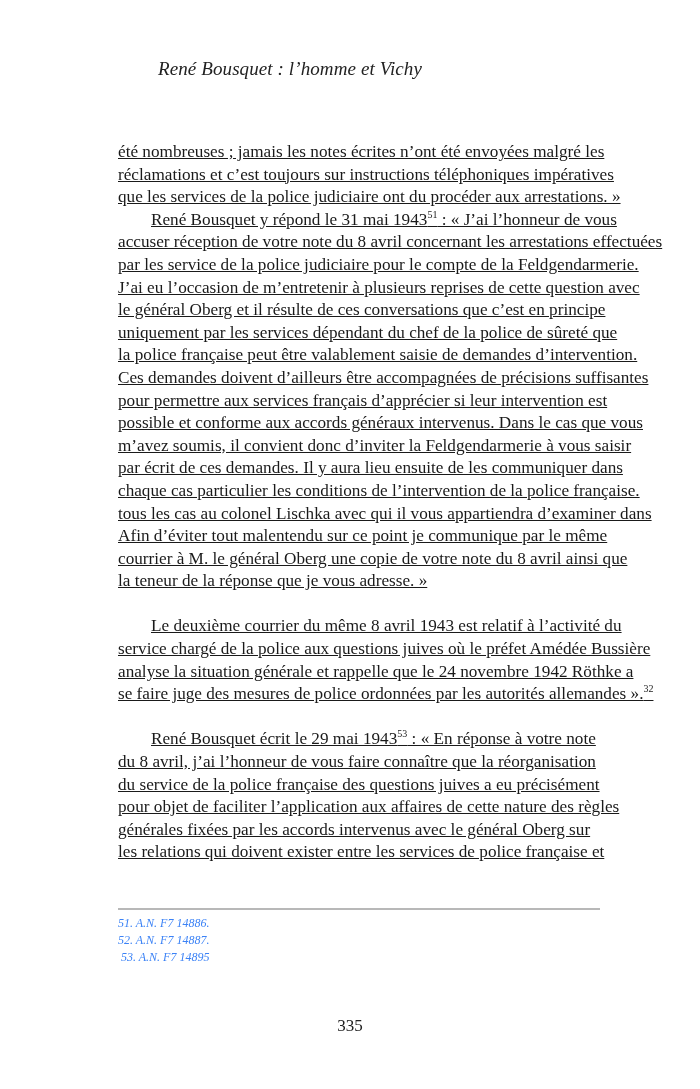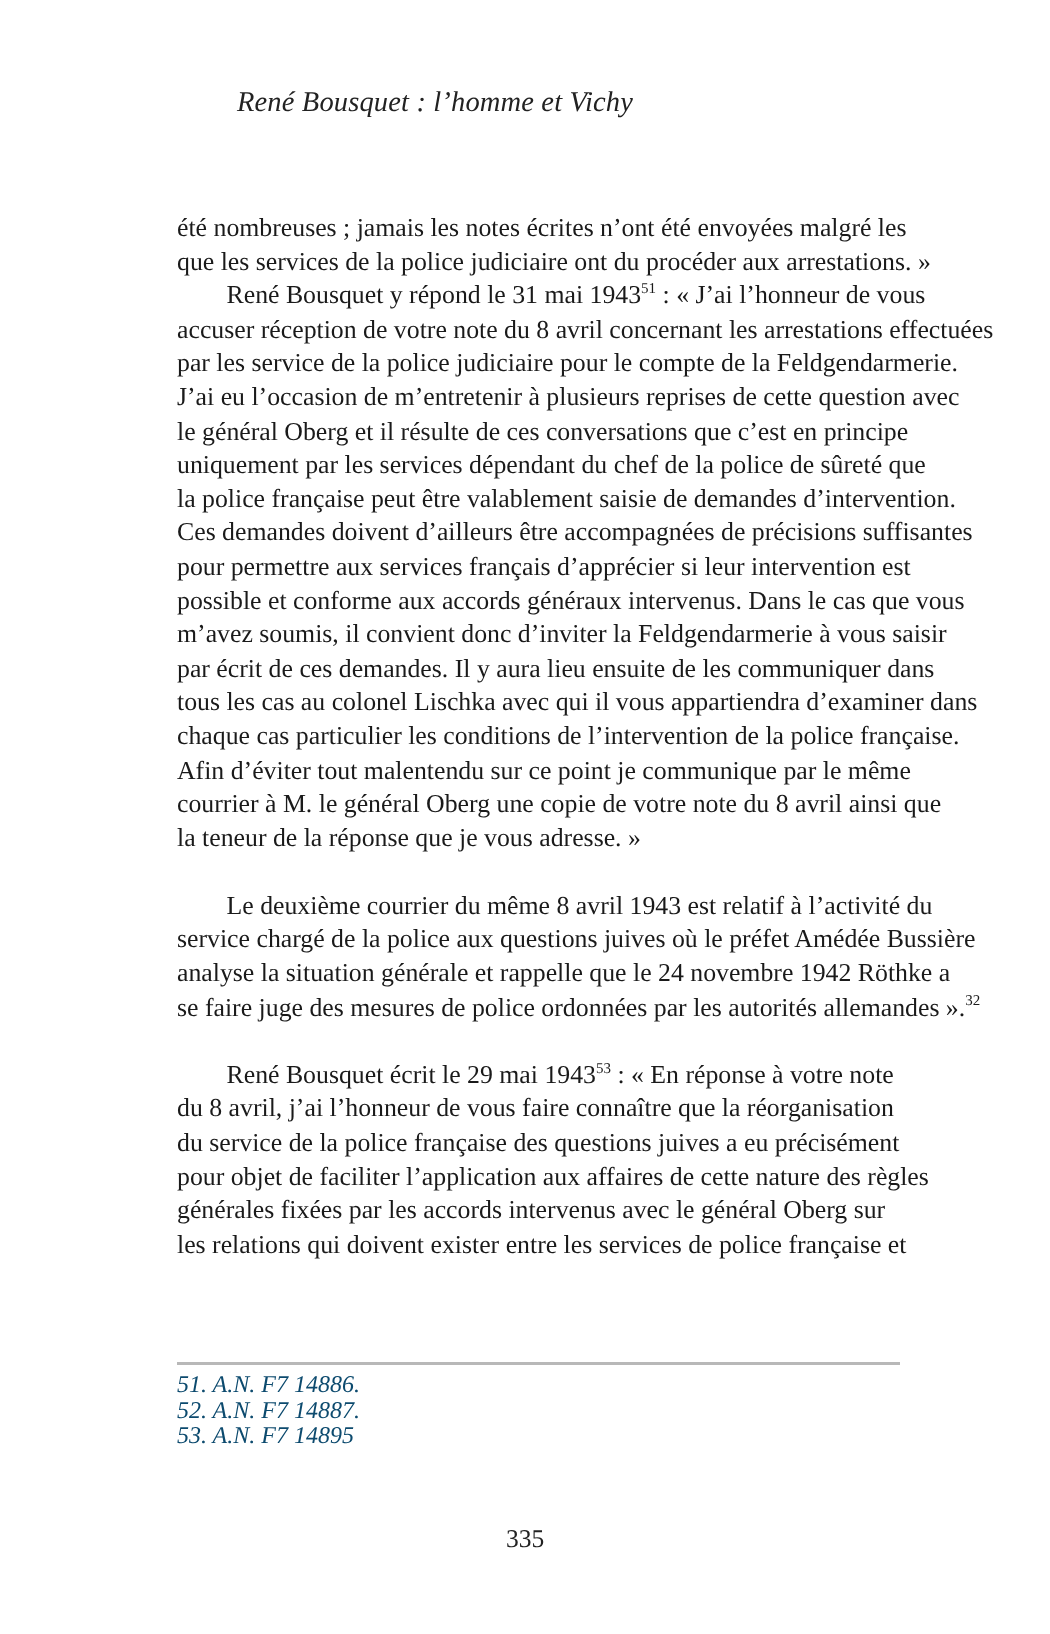--- a/index.html
+++ b/index.html
@@ -1,53 +1,54 @@
 <!DOCTYPE html>
 <html><head>
 <meta charset="utf-8">
 <style>
   html, body { margin: 0; padding: 0; background: #ffffff; }
   body { width: 700px; height: 1089px; position: relative; overflow: hidden;
          font-family: "Liberation Serif", "DejaVu Serif", serif; color: #1a1a1a; }
   .running-head { position: absolute; top: 58px; left: 0; width: 580px; text-align: center;
          font-style: italic; font-size: 19px; letter-spacing: 0.1px; color: #222; }
-  .body-text { position: absolute; left: 118px; width: 466px; top: 141px; }
+  .body-text { position: absolute; left: 118px; width: 466px; top: 141px; text-decoration: underline; }
   .line { display: block; height: 22.6px; line-height: 22.6px; font-size: 17.2px;
           white-space: nowrap; text-align: justify; text-align-last: justify; }
   .line.last { text-align-last: left; }
   .line.indent { padding-left: 33px; }
   .gap { display: block; height: 22.6px; }
   sup { font-size: 10px; line-height: 0; vertical-align: 7px; }
   .rule { position: absolute; left: 118px; width: 482px; top: 908px; height: 2px; background: #b8b8b8; }
-  .footnotes { position: absolute; left: 118px; top: 915px; font-style: italic; font-size: 16px; line-height: 17px; color: #0c4a6e; }
+  .footnotes { position: absolute; left: 118px; top: 915px; font-style: italic; font-size: 12px; line-height: 17px; color: #3b82f6; text-align: right; }
   .footnote { display: block; }
   .page-number { position: absolute; top: 1016px; left: 0; width: 700px; text-align: center; font-size: 17px; color: #222; }
 </style>
 </head>
 <body>
 
 <div class="running-head">René Bousquet : l’homme et Vichy</div>
 
 <div class="body-text">
   <span class="line">été nombreuses ; jamais les notes écrites n’ont été envoyées malgré les</span>
+  <span class="line">réclamations et c’est toujours sur instructions téléphoniques impératives</span>
   <span class="line last">que les services de la police judiciaire ont du procéder aux arrestations. »</span>
   <span class="line indent"><span>René Bousquet y répond le 31 mai 1943</span><sup>51</sup><span> : « J’ai l’honneur de vous</span></span>
   <span class="line">accuser réception de votre note du 8 avril concernant les arrestations effectuées</span>
   <span class="line">par les service de la police judiciaire pour le compte de la Feldgendarmerie.</span>
   <span class="line">J’ai eu l’occasion de m’entretenir à plusieurs reprises de cette question avec</span>
   <span class="line">le général Oberg et il résulte de ces conversations que c’est en principe</span>
   <span class="line">uniquement par les services dépendant du chef de la police de sûreté que</span>
   <span class="line">la police française peut être valablement saisie de demandes d’intervention.</span>
   <span class="line">Ces demandes doivent d’ailleurs être accompagnées de précisions suffisantes</span>
   <span class="line">pour permettre aux services français d’apprécier si leur intervention est</span>
   <span class="line">possible et conforme aux accords généraux intervenus. Dans le cas que vous</span>
   <span class="line">m’avez soumis, il convient donc d’inviter la Feldgendarmerie à vous saisir</span>
   <span class="line">par écrit de ces demandes. Il y aura lieu ensuite de les communiquer dans</span>
+  <span class="line">chaque cas particulier les conditions de l’intervention de la police française.</span>
   <span class="line">tous les cas au colonel Lischka avec qui il vous appartiendra d’examiner dans</span>
-  <span class="line">chaque cas particulier les conditions de l’intervention de la police française.</span>
   <span class="line">Afin d’éviter tout malentendu sur ce point je communique par le même</span>
   <span class="line">courrier à M. le général Oberg une copie de votre note du 8 avril ainsi que</span>
   <span class="line last">la teneur de la réponse que je vous adresse. »</span>
   <span class="gap"></span>
   <span class="line indent">Le deuxième courrier du même 8 avril 1943 est relatif à l’activité du</span>
   <span class="line">service chargé de la police aux questions juives où le préfet Amédée Bussière</span>
   <span class="line">analyse la situation générale et rappelle que le 24 novembre 1942 Röthke a</span>
   <span class="line last"><span>se faire juge des mesures de police ordonnées par les autorités allemandes ».</span><sup>32</sup></span>
   <span class="gap"></span>
   <span class="line indent"><span>René Bousquet écrit le 29 mai 1943</span><sup>53</sup><span> : « En réponse à votre note</span></span>

